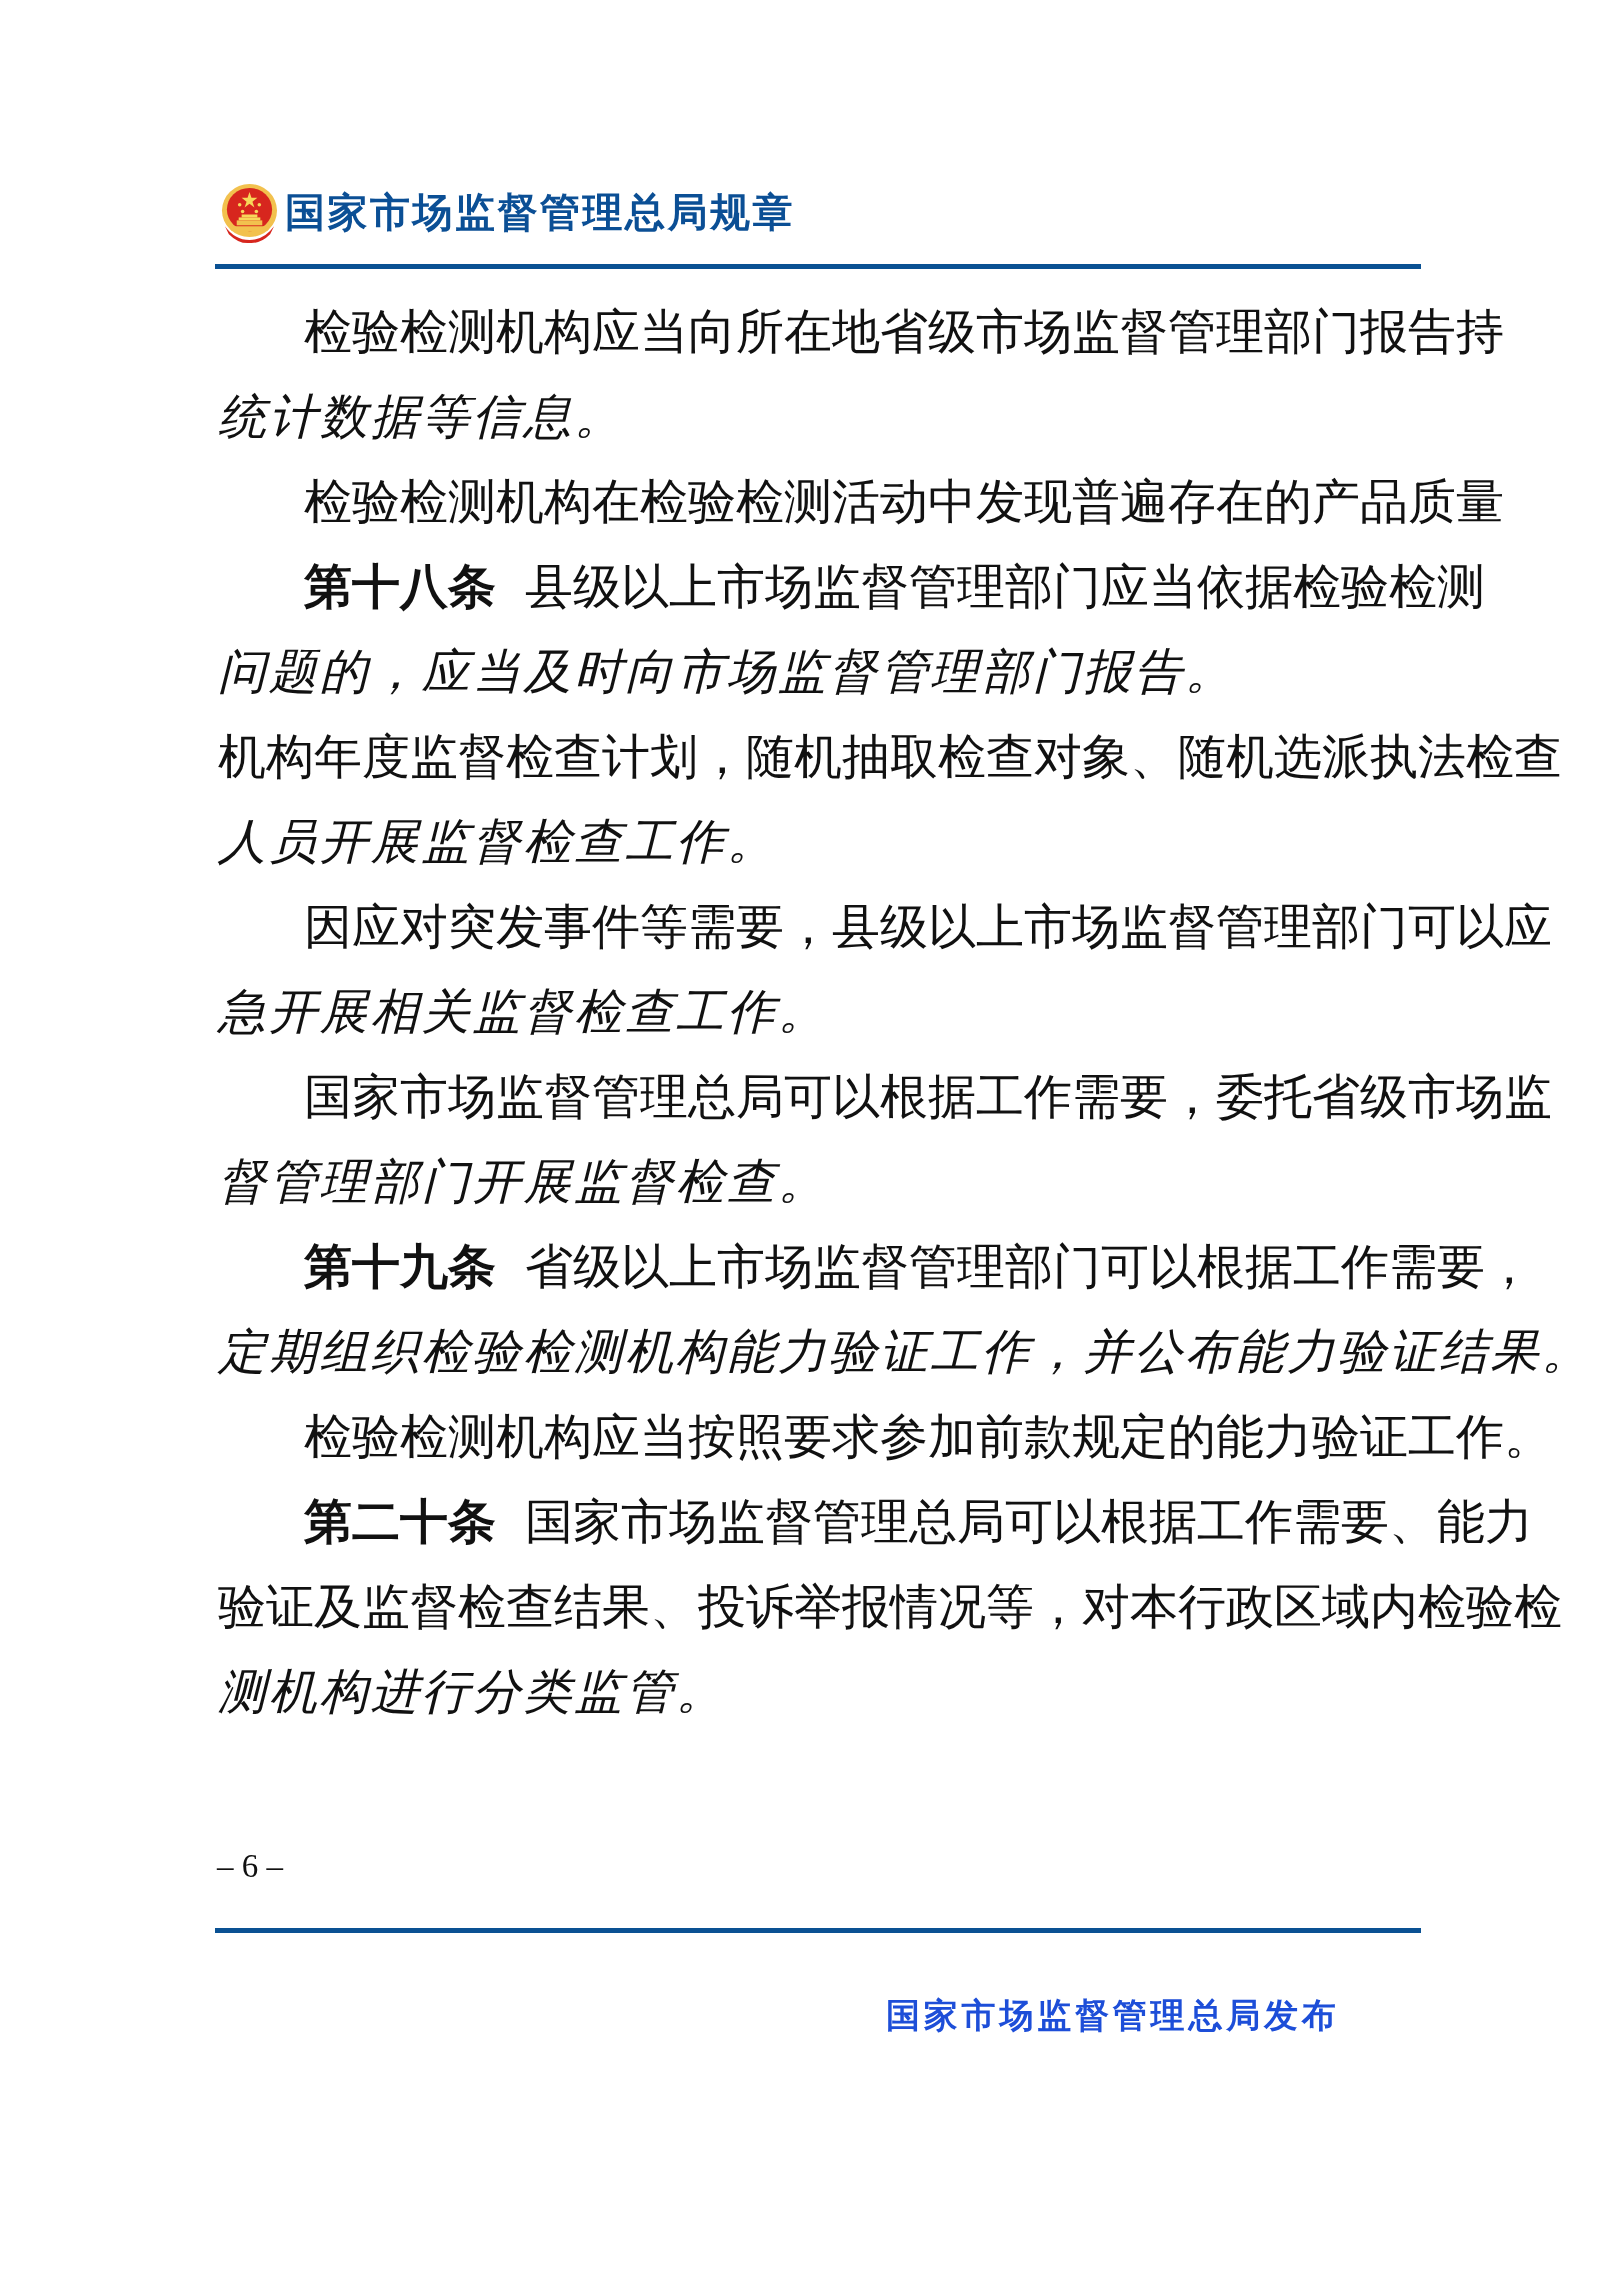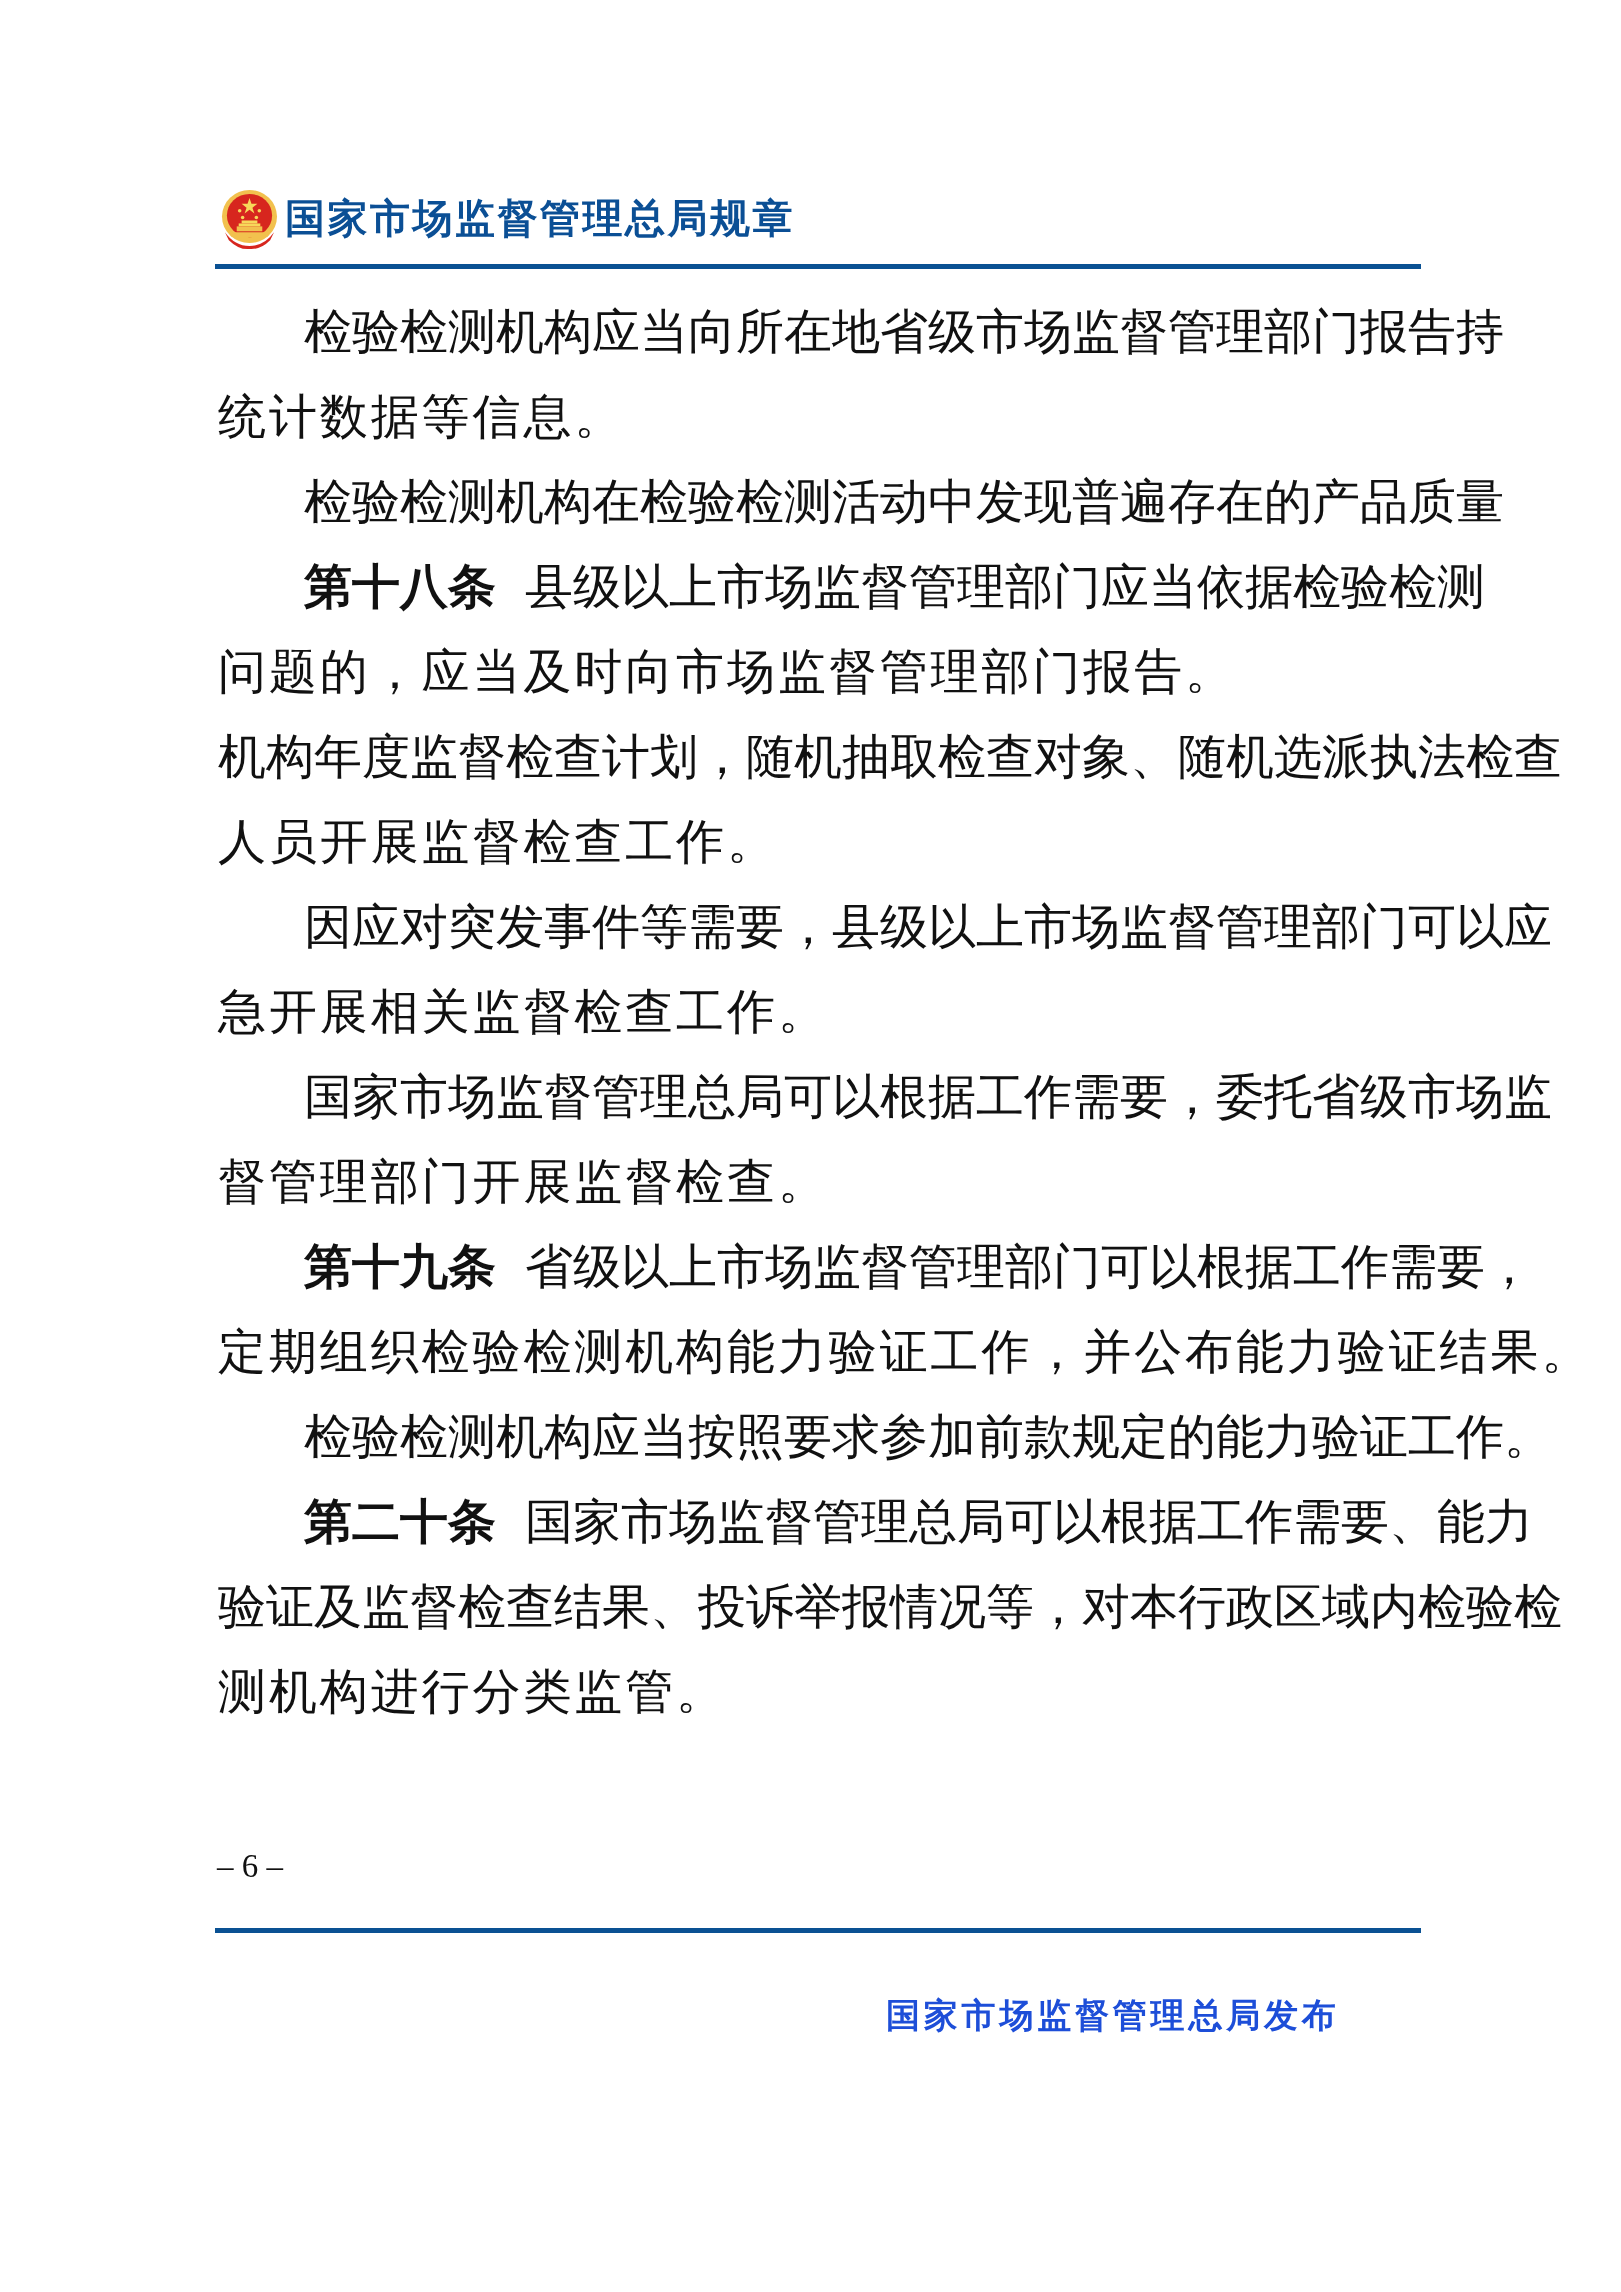--- a/index.html
+++ b/index.html
@@ -1,28 +1,28 @@
 <!DOCTYPE html>
 <html><head>
 <meta charset="utf-8">
 <style>
   html, body { margin: 0; padding: 0; background: #ffffff; }
   body { width: 1621px; height: 2293px; position: relative; overflow: hidden;
          font-family: "DejaVu Serif", "Liberation Serif", serif; color: #111; }
-  .header { position: absolute; left: 215px; top: 182px; width: 1206px; height: 93px; }
+  .header { position: absolute; left: 215px; top: 176px; width: 1206px; height: 93px; }
   .emblem { position: absolute; left: 5.9px; top: 6.9px; width: 57px; height: 61px; }
   .header-title { position: absolute; left: 70px; top: 11.8px; font-family: "DejaVu Sans", "Liberation Sans", sans-serif;
                   font-size: 40px; line-height: 49px; color: #0b4f95; letter-spacing: 2.5px; white-space: nowrap; font-weight: bold; }
   .rule { position: absolute; left: 215px; width: 1206px; height: 4.9px; background: #0a5193; }
   .rule.top { top: 264px; }
   .rule.bottom { top: 1928px; }
   .body-text { position: absolute; left: 218px; top: 289px; width: 1208px; }
   .line { height: 85px; line-height: 85px; font-size: 48px; white-space: nowrap; text-align: justify;
           text-align-last: justify; display: block; }
-  .line.short { text-align-last: left; letter-spacing: 2.9px; }
+  .line.short { text-align-last: left; letter-spacing: 2.9px; font-style: italic; }
   .line.indent { padding-left: 86px; }
   .article-num { font-family: "DejaVu Sans", "Liberation Sans", sans-serif; font-weight: bold; margin-right: 29px; }
   .page-number { position: absolute; left: 217px; top: 1847px; font-size: 33px; line-height: 39px;
                  font-family: "Liberation Serif", "DejaVu Serif", serif; white-space: pre; }
   .footer-text { position: absolute; left: 886px; top: 1994px; font-family: "DejaVu Sans", "Liberation Sans", sans-serif;
                  font-weight: bold; font-size: 34px; line-height: 43px; color: #1d4ed8; letter-spacing: 3.8px; white-space: nowrap; }
 </style>
 </head>
 <body>
 

